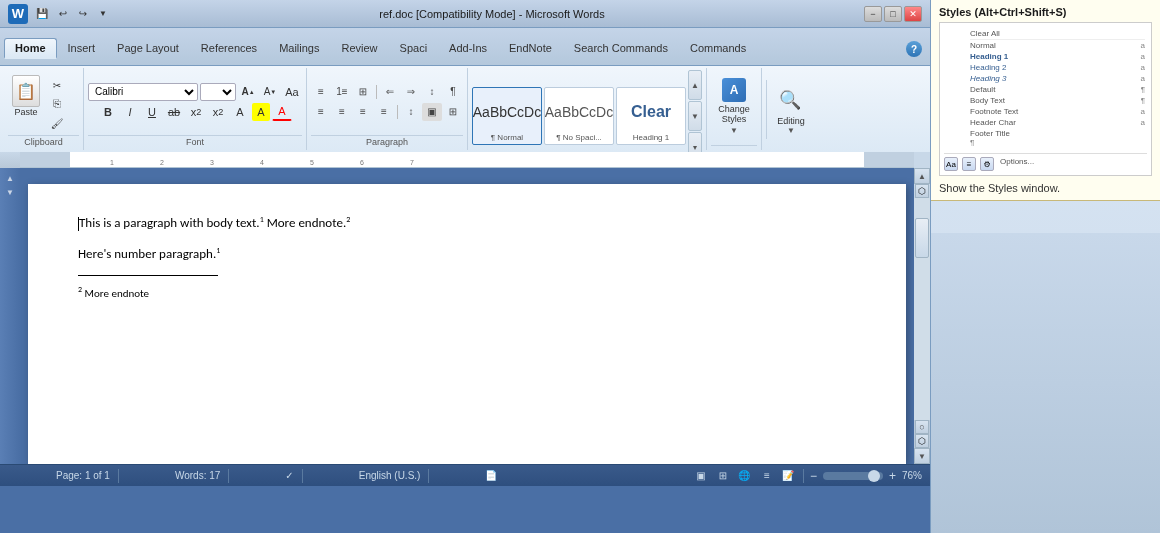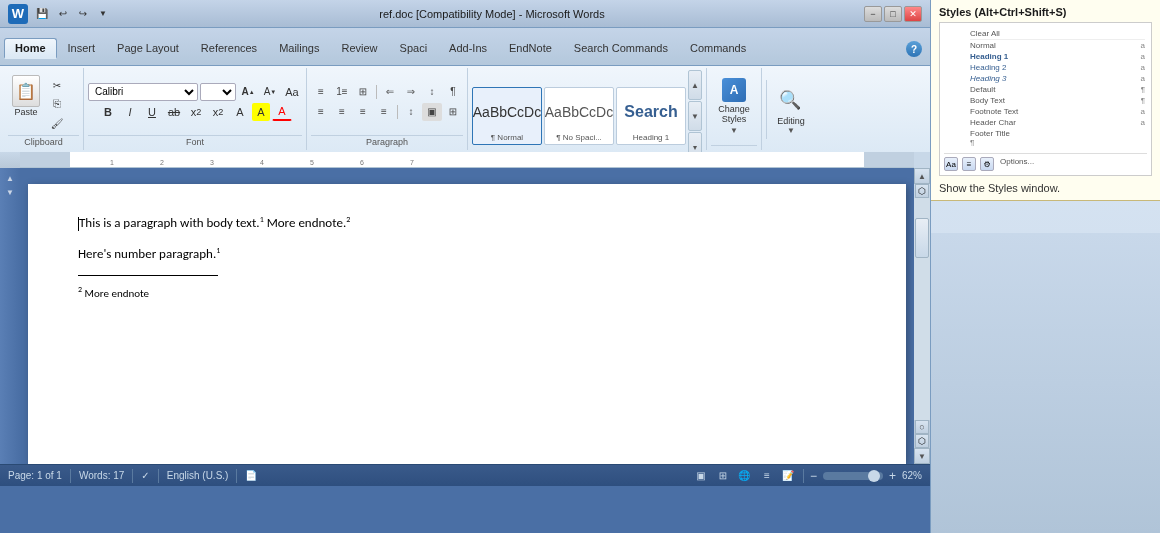--- a/index.html
+++ b/index.html
@@ -332,21 +332,21 @@
       background: linear-gradient(to bottom, #3a5a8a, #2e4f7f);
       display: flex;
       align-items: center;
       padding: 0 8px;
       gap: 8px;
       border-top: 1px solid #2a4a74;
     }
     .status-item {
       font-size: 10px;
       color: #c8d8e8;
-      display: flex; align-items: center; gap: 3px;
+      display: flex; align-items: center; gap: 3px; margin-left: 48px;
     }
     .status-separator { width: 1px; height: 14px; background: #5a7aa0; }
     .status-right {
       margin-left: auto;
       display: flex; align-items: center; gap: 6px;
     }
     .view-btn {
       width: 16px; height: 14px;
       display: flex; align-items: center; justify-content: center;
       cursor: pointer; font-size: 10px; color: #c8d8e8;
@@ -521,21 +521,21 @@
 
           <div class="style-item">
             <div class="style-preview">
               <span style="font-size:14px; color:#555;">AaBbCcDc</span>
             </div>
             <div class="style-name">¶ No Spaci...</div>
           </div>
 
           <div class="style-item">
             <div class="style-preview">
-              <span style="font-size:16px; color:#365f91; font-weight:bold;">Search</span>
+              <span style="font-size:16px; color:#365f91; font-weight:bold;">Clear</span>
             </div>
             <div class="style-name">Heading 1</div>
           </div>
 
           <div style="display:flex; flex-direction:column; gap:1px;">
             <div class="styles-scroll-btn">▲</div>
             <div class="styles-scroll-btn">▼</div>
             <div class="styles-scroll-btn">▾</div>
           </div>
         </div>
@@ -643,21 +643,21 @@
         <div class="view-btn">⊞</div>
         <div class="view-btn">🌐</div>
         <div class="view-btn">≡</div>
         <div class="view-btn">📝</div>
         <div style="width:1px; height:14px; background:#5a7aa0;"></div>
         <div class="zoom-minus" style="color:#c8d8e8; cursor:pointer; font-size:12px;">−</div>
         <div class="zoom-slider">
           <div class="zoom-thumb"></div>
         </div>
         <div class="zoom-plus" style="color:#c8d8e8; cursor:pointer; font-size:12px;">+</div>
-        <div class="zoom-pct">62%</div>
+        <div class="zoom-pct">76%</div>
       </div>
     </div>
 
   </div>
 
   <div style="width:230px; height:533px; background: linear-gradient(to bottom, #dce8f5, #c8d8ea); border-left: 1px solid #7a9cc0; position:relative; overflow:hidden;">
 
     <div class="styles-tooltip" style="position:relative; top:0; left:0; right:0; width:100%; background:#fffef0; border:none; border-bottom: 1px solid #c8b878; border-radius:0; padding:6px 8px; box-shadow:none;">
       <div class="tooltip-header">Styles (Alt+Ctrl+Shift+S)</div>
 

